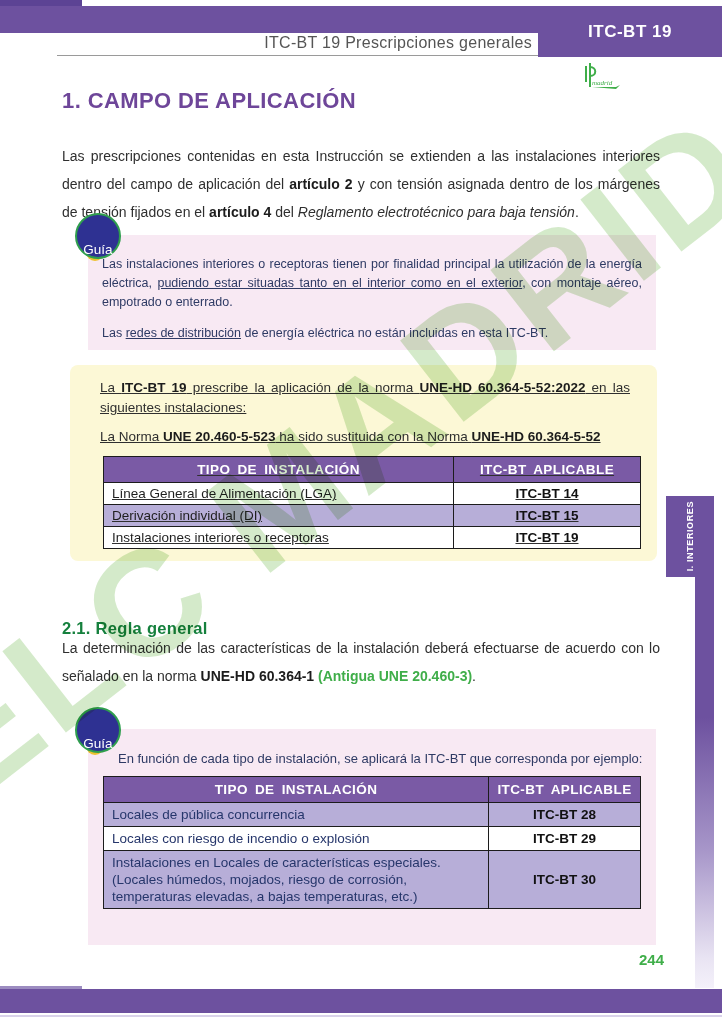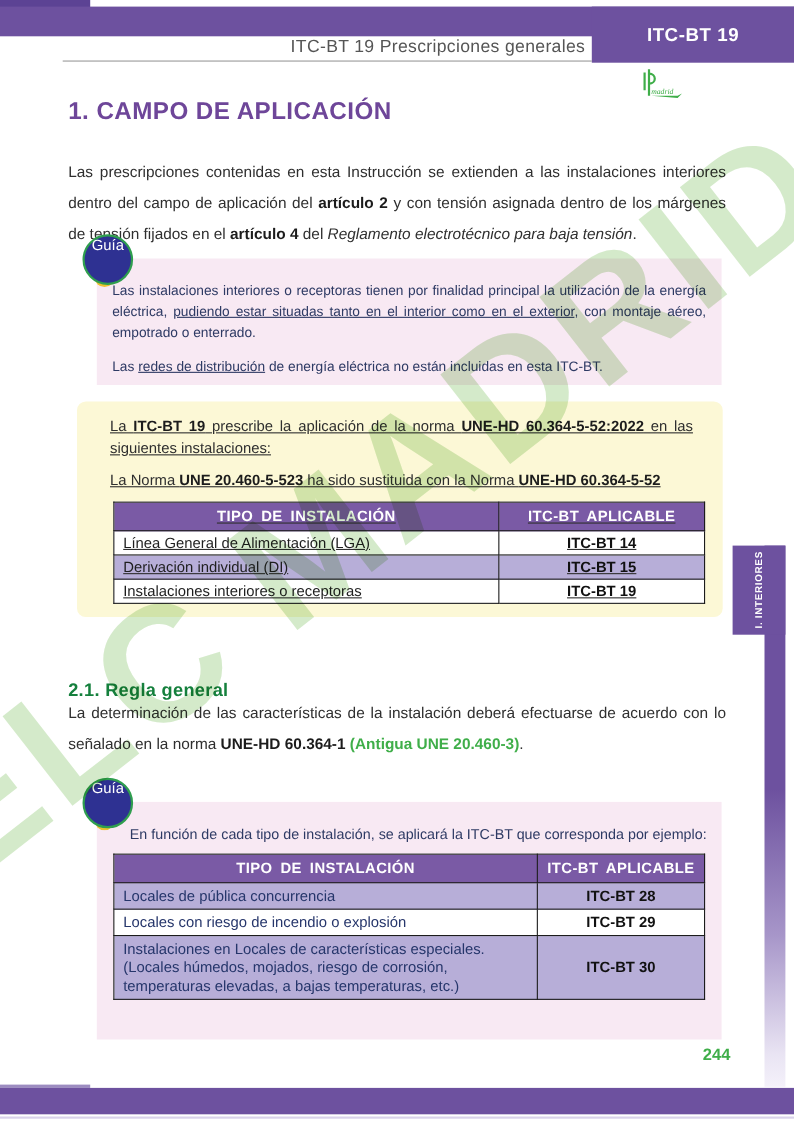--- a/index.html
+++ b/index.html
@@ -32,21 +32,21 @@
 
   
   .guia-box{position:absolute;left:88px;width:568px;background:#f8e9f3;}
   .guia-box.one{top:235px;height:115px;} .guia-box.two{top:729px;height:216px;}
   .guia-box .gtxt{margin:0 14px 0 14px;padding-top:20px;font-size:12.5px;line-height:19px;
                   text-align:justify;color:#2e3a64;}
   .guia-box .gtxt + .gtxt{padding-top:12px;}
   .guia-box.two .gtxt{margin-left:30px;margin-right:10px;font-size:13px;text-align:left;}
   .badge{position:absolute;left:75px;width:46px;height:46px;border-radius:50%;background:#2e3192;
          border:2.5px solid #2f9e4e;box-sizing:border-box;color:#fff;font-size:13.5px;
-         display:flex;align-items:flex-start;justify-content:center;z-index:3;}
+         display:flex;align-items:flex-end;justify-content:center;z-index:3;}
   .badge.one{top:213px;} .badge.two{top:707px;}
   .sliver{position:absolute;left:86px;width:18px;height:9px;border-bottom:3px solid #edc12f;
           border-radius:0 0 10px 10px;box-sizing:border-box;z-index:2;}
   .sliver.one{top:252px;} .sliver.two{top:746px;}
 
   
   .norma-box{position:absolute;left:70px;top:365px;width:587px;height:196px;background:#fcf8d6;border-radius:8px;text-decoration:underline;}
   .norma-box .ntxt{margin:0 27px 0 30px;padding-top:13px;font-size:13.5px;line-height:20px;text-align:justify;color:#2f2f2f;}
   .norma-box .ntxt.second{padding-top:9px;}
 

